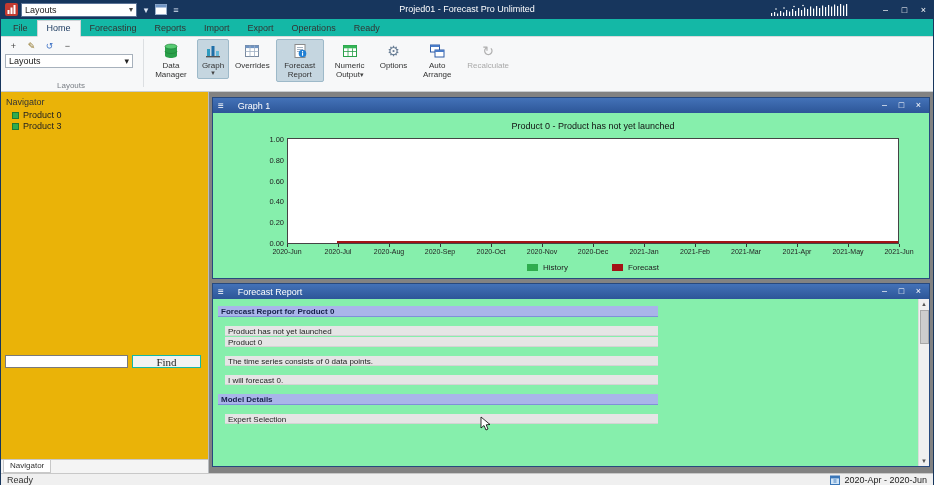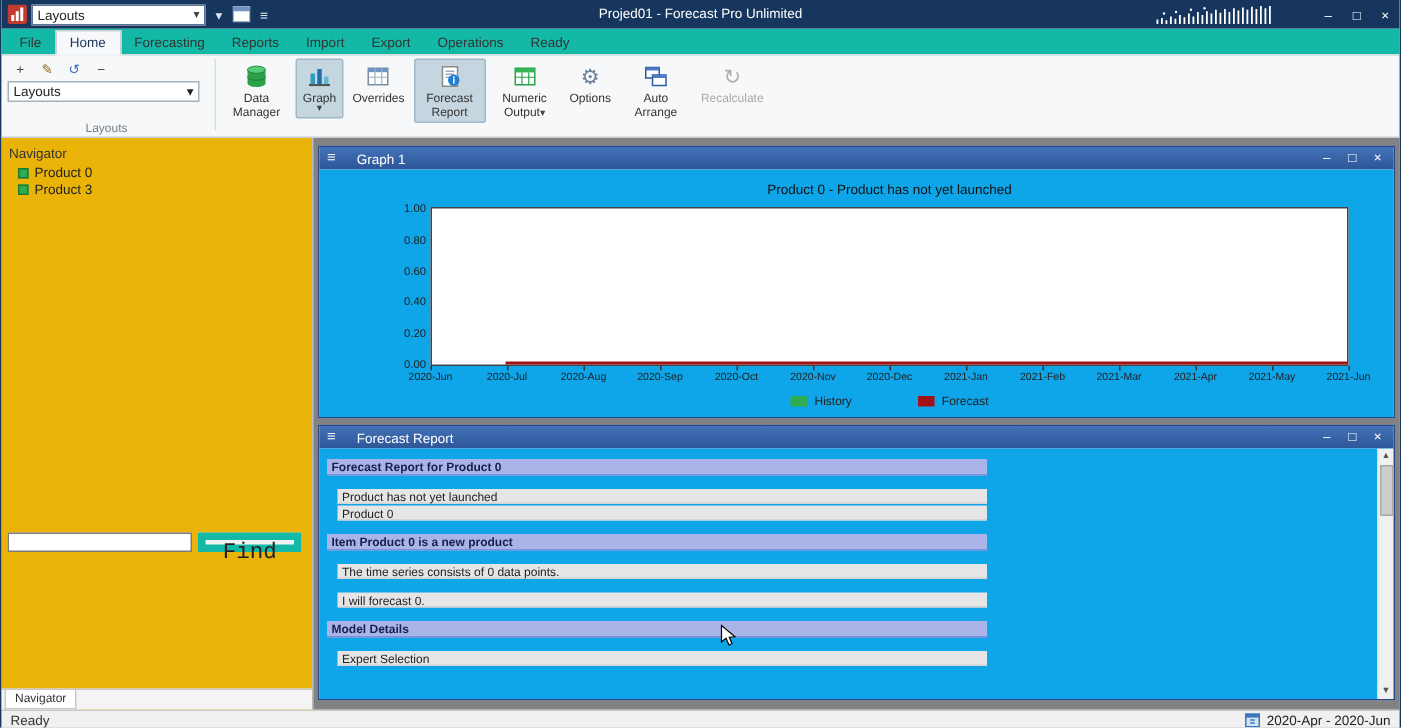--- a/index.html
+++ b/index.html
@@ -48,35 +48,35 @@
 
   
   .navigator{width:208px;flex:0 0 208px;background:#eab308;border-right:1px solid #b8bcc0;position:relative;}
   .nav-label{padding:5px 0 3px 5px;font-size:9px;color:#333;}
   .tree{padding-left:11px;}
   .tree-item{display:flex;align-items:center;gap:4px;height:10px;margin-bottom:1px;}
   .tree-sq{width:7px;height:7px;background:#2fac4e;border:1px solid #1d7a34;flex:0 0 7px;}
   .tree-item span.tlabel{font-size:9px;color:#222;}
   .find-row{position:absolute;top:263px;left:4px;right:7px;display:flex;gap:4px;}
   .find-input{flex:0 0 92px;height:13px;border:1px solid #7a7a7a;font-size:9px;padding:0 2px;font-family:"Liberation Sans",sans-serif;}
-  .find-btn{flex:1;height:13px;background:#f2f2f2;border:5px solid #14b8a6;font-size:15px;font-family:Liberation Mono, monospace;color:#222;}
+  .find-btn{flex:1;height:13px;background:#f2f2f2;border:1px solid #14b8a6;font-size:11px;font-family:Liberation Serif, serif;color:#222;}
   .nav-bottom{position:absolute;bottom:0;left:0;right:0;height:14px;background:#f4f4f4;border-top:1px solid #c8c8c8;display:flex;align-items:flex-start;}
   .nav-tab{background:#fff;border:1px solid #c8c8c8;border-top:none;font-size:8px;padding:1px 6px 0 6px;margin-left:2px;height:13px;color:#333;}
 
   
   .mdi{flex:1;background:#828282;position:relative;}
   .child{position:absolute;left:3px;right:3px;border:1px solid #27497e;background:#fff;display:flex;flex-direction:column;}
   .child.graph{top:5px;height:182px;}
   .child.report{top:191px;height:184px;}
   .child-tb{height:15px;flex:0 0 15px;background:linear-gradient(#4372b8,#2d5698);display:flex;align-items:center;color:#fff;padding:0 2px 0 5px;}
   .child-tb .ham{font-size:10px;margin-right:14px;line-height:15px;}
   .child-tb .ct{font-size:9px;}
   .cbtns{margin-left:auto;display:flex;}
   .cbtn{width:17px;text-align:center;font-size:9px;color:#fff;line-height:15px;}
-  .child-body{flex:1;background:#0ea5e9;position:relative;overflow:hidden;}
+  .child-body{flex:1;background:#86efac;position:relative;overflow:hidden;}
 
   
   .plotwrap{margin:8px 30px 0 74px;position:relative;}
   .chart-title{text-align:center;font-size:9px;color:#111;height:11px;}
   .plot{margin-top:6px;height:106px;border:1px solid #444;position:relative;background:#fff;}
   .ylab{position:absolute;right:calc(100% + 4px);font-size:7.5px;color:#222;top:calc(var(--j)/5*100%);transform:translateY(-50%);white-space:nowrap;}
   .redline{position:absolute;left:8%;right:0;bottom:0;height:2px;background:#a31216;}
   .xticks{position:relative;height:4px;}
   .xtick{position:absolute;top:0;width:1px;height:3px;background:#333;left:calc(var(--i)/12*100%);}
   .xlabels{position:relative;height:9px;}
@@ -381,21 +381,20 @@
             <span class="cbtn">–</span>
             <span class="cbtn">□</span>
             <span class="cbtn">×</span>
           </span>
         </div>
         <div class="child-body">
           <div class="rpt-rows">
             <div class="rpt-h first" style="background: rgb(169, 181, 233);">Forecast Report for Product 0</div>
             <div class="rpt-r">Product has not yet launched</div>
             <div class="rpt-r tight">Product 0</div>
-            <div class="rpt-h" style="background: rgb(169, 181, 233);">Item Product 0 is a new product</div>
             <div class="rpt-r">The time series consists of 0 data points.</div>
             <div class="rpt-r">I will forecast 0.</div>
             <div class="rpt-h" style="background: rgb(169, 181, 233);">Model Details</div>
             <div class="rpt-r">Expert Selection</div>
           </div>
           <div class="vscroll">
             <span class="varrow">▲</span>
             <span class="vthumb"></span>
             <span class="vspacer"></span>
             <span class="varrow">▼</span>

